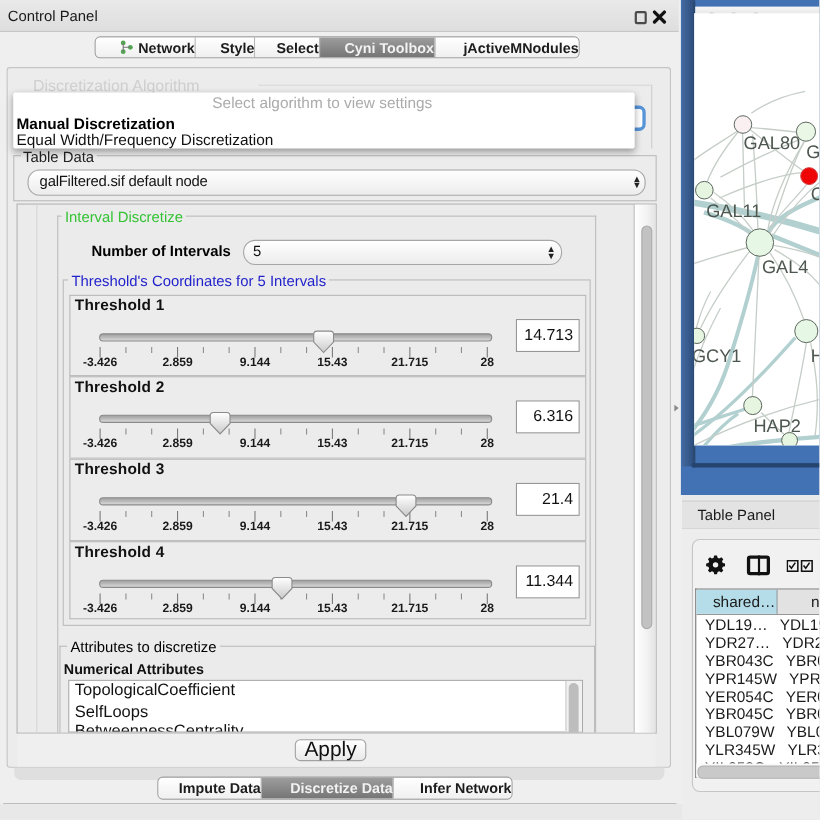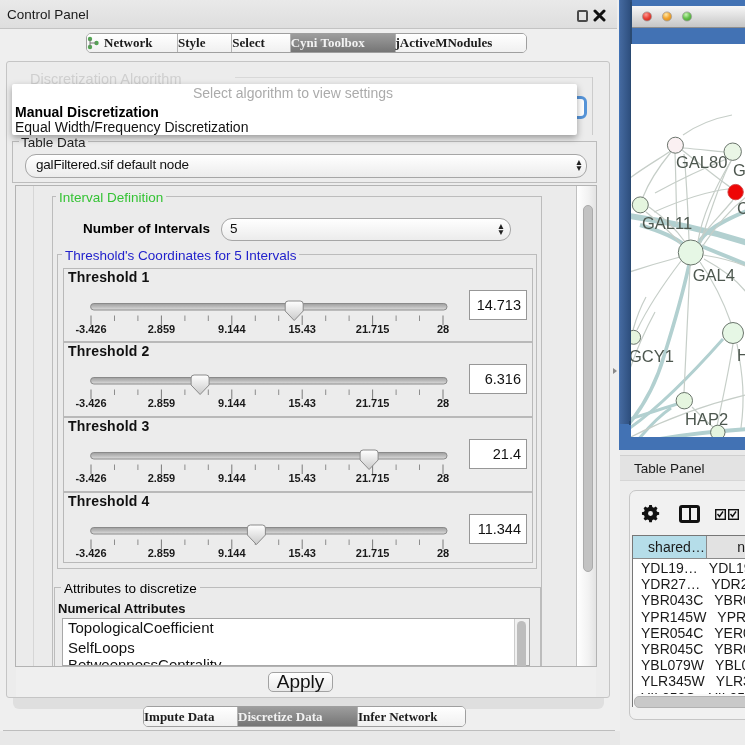--- a/index.html
+++ b/index.html
@@ -1,19 +1,19 @@
 <!DOCTYPE html>
 <html><head><meta charset="utf-8">
 <style>
 html,body{margin:0;padding:0;}
 body{width:745px;height:745px;overflow:hidden;font-family:"Liberation Sans",sans-serif;background:#e9e9e9;}
 #stage{position:relative;width:745px;height:745px;}
 .abs{position:absolute;}
-.seg{display:flex;align-items:center;justify-content:flex-start;font-size:13px;font-weight:600;color:#1c1c1c;
-background:linear-gradient(#ffffff,#f0f0f0);font-family:Liberation Serif, serif;}
+.seg{display:flex;align-items:center;justify-content:flex-end;font-size:13px;font-weight:600;color:#1c1c1c;
+background:linear-gradient(#ffffff,#f0f0f0);}
 .segdark{background:linear-gradient(#9d9d9d,#757575);color:#f2f2f2;}
 .combo{background:linear-gradient(#ffffff,#ececec);border:1px solid #a6a6a6;border-radius:11px;box-sizing:border-box;
 display:flex;align-items:flex-start;padding-top:3px;font-size:13.5px;line-height:14px;letter-spacing:-0.2px;color:#111;}
 .carr{position:absolute;width:10px;font-size:8.5px;line-height:6px;color:#222;text-align:center;letter-spacing:0;}
 .groupbox{border:1px solid #bcbcbc;box-sizing:border-box;}
 .gtitle{position:absolute;font-size:13.5px;padding:0 3px;}
 .tpanel{border:1px solid #b9b9b9;box-sizing:border-box;background:#ececec;}
 .tname{position:absolute;left:5px;font-size:14px;letter-spacing:0.2px;font-weight:700;color:#111;}
 .vbox{position:absolute;left:469px;width:58px;height:30px;background:#fff;border:1px solid #979797;box-sizing:border-box;
 font-size:14.5px;color:#111;display:flex;align-items:center;justify-content:flex-end;padding-right:5px;}
@@ -59,21 +59,21 @@
 </div>
 
 <div class="abs" style="left:15px;top:185px;width:582px;height:482px;background:#ebebeb;border:1px solid #b3b3b3;box-sizing:border-box;"></div>
 
 <div class="abs" style="left:576px;top:186px;width:20px;height:480px;background:linear-gradient(90deg,#ffffff,#f2f2f2 60%,#e3e3e3);border-left:1px solid #c0c0c0;box-sizing:border-box;"></div>
 <div class="abs" style="left:583px;top:205px;width:10px;height:367px;background:#c2c2c2;border:1px solid #ababab;border-radius:5px;box-sizing:border-box;"></div>
 
 <div class="abs" style="left:33px;top:186px;width:1px;height:480px;background:#d6d6d6;"></div>
 
 <div class="abs groupbox" style="left:52px;top:196px;width:490px;height:470px;border-bottom:none;"></div>
-<div class="abs gtitle" style="left:56px;top:190px;color:#35c335;background:#ebebeb;">Interval Definition</div>
+<div class="abs gtitle" style="left:56px;top:190px;color:#35c335;background:#ebebeb;">Interval Discretize</div>
 
 <div class="abs" style="left:80px;top:221px;width:133px;font-size:13.5px;font-weight:700;color:#000000;text-align:center;">Number of Intervals</div>
 <div class="abs combo" style="left:221px;top:218px;width:290px;height:23px;padding-left:8px;">5
   <div class="carr" style="left:274px;top:4px;">▲<br>▼</div>
 </div>
 
 <div class="abs groupbox" style="left:57px;top:254px;width:480px;height:315px;"></div>
 <div class="abs gtitle" style="left:62px;top:248px;color:#2222cc;background:#ebebeb;">Threshold's Coordinates for 5 Intervals</div>
 
 <div class="abs tpanel" style="left:63px;top:268px;width:470px;height:74px;"></div>
@@ -237,21 +237,21 @@
           <stop offset="0" stop-color="#c8f5b4"></stop>
           <stop offset="0.5" stop-color="#67c24f"></stop>
           <stop offset="1" stop-color="#3f9e2b"></stop>
         </radialGradient>
   </defs>
   <circle cx="15" cy="10.5" r="4.6" fill="url(#rg)" stroke="#9f9f9f" stroke-width="0.8"></circle>
   <circle cx="35" cy="10.5" r="4.6" fill="url(#yg)" stroke="#9f9f9f" stroke-width="0.8"></circle>
   <circle cx="55" cy="10.5" r="4.6" fill="url(#gg)" stroke="#9f9f9f" stroke-width="0.8"></circle>
 </svg>
 
-<div class="abs" style="left:631px;top:44px;width:114px;height:393px;background:#fff;overflow:hidden;">
+<div class="abs" style="left:631px;top:12px;width:114px;height:393px;background:#fff;overflow:hidden;">
 <svg width="114" height="393" viewBox="631 28 114 393">
 <path d="M622,199 C665,205 710,215 748,227" fill="none" stroke="#b2d0d0" stroke-width="6.0"></path>
 <path d="M640,209 C660,215 676,222 684,229" fill="none" stroke="#b2d0d0" stroke-width="4.0"></path>
 <path d="M749,194 C722,205 704,215 699,227" fill="none" stroke="#b2d0d0" stroke-width="4.0"></path>
 <path d="M701,230 C718,237 733,243 748,249" fill="none" stroke="#b2d0d0" stroke-width="4.0"></path>
 <path d="M689,249 C684,272 675,305 664,340 C656,368 643,392 624,414" fill="none" stroke="#b2d0d0" stroke-width="3.6"></path>
 <path d="M616,421 C652,400 692,358 723,323" fill="none" stroke="#b2d0d0" stroke-width="3.0"></path>
 <path d="M614,408 C640,400 661,393 677,388" fill="none" stroke="#b2d0d0" stroke-width="3.0"></path>
 <path d="M622,431 C662,421 700,416 748,413" fill="none" stroke="#b2d0d0" stroke-width="4.0"></path>
 <path d="M633,430 C649,410 659,400 671,392" fill="none" stroke="#b2d0d0" stroke-width="3.0"></path>

